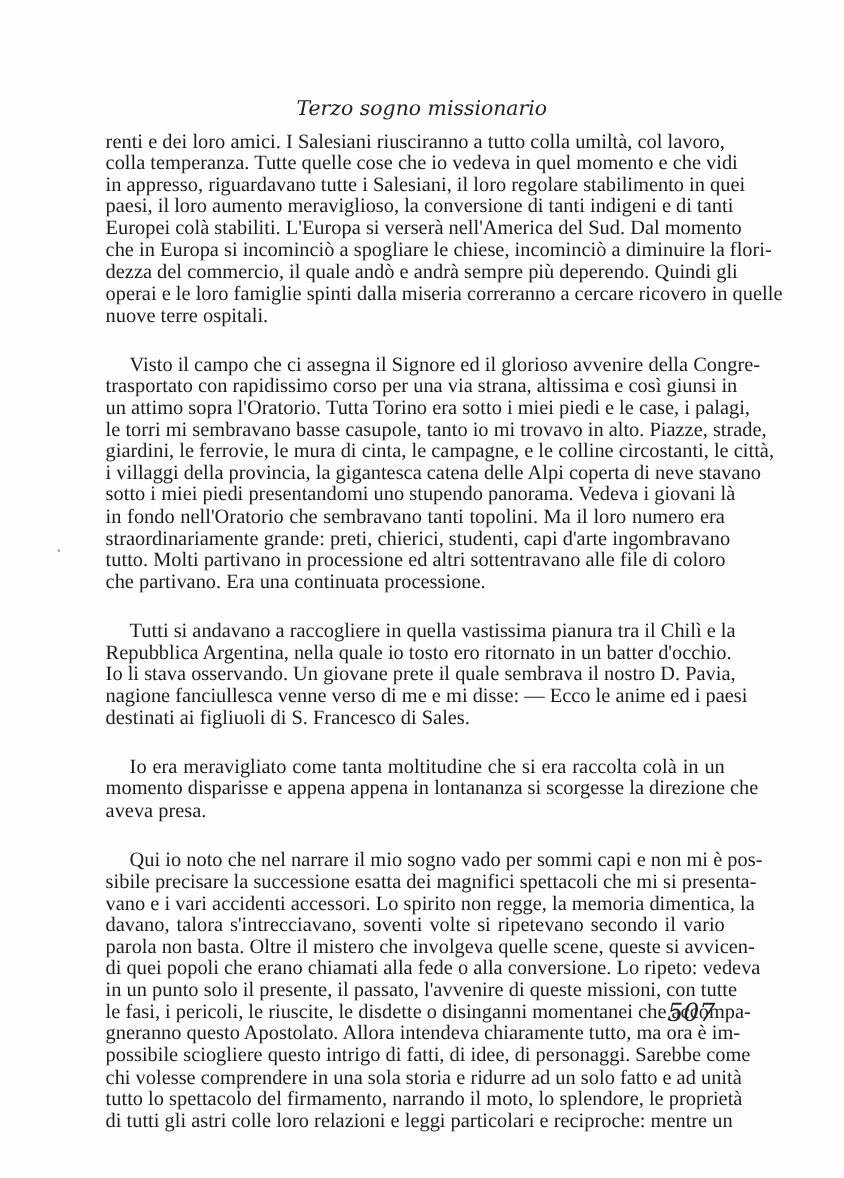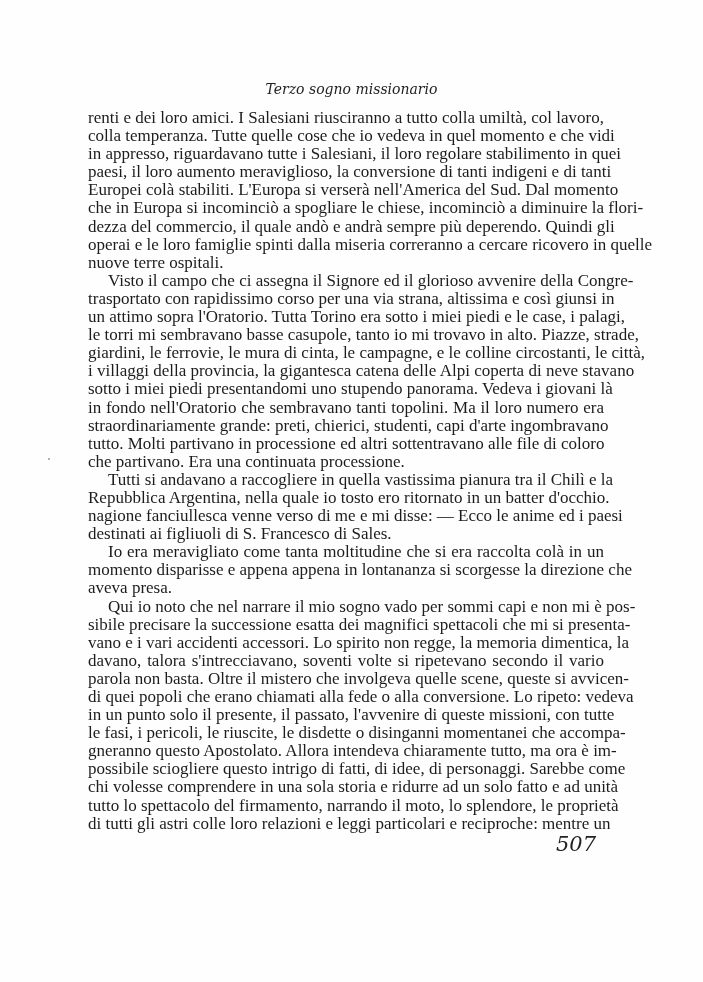--- a/index.html
+++ b/index.html
@@ -1,28 +1,28 @@
 <!DOCTYPE html>
 <html><head>
 <meta charset="utf-8">
 <style>
   html, body { margin: 0; padding: 0; background: #ffffff; }
   body { width: 703px; height: 982px; position: relative; overflow: hidden; color: #1a1a1a; }
   .page { position: absolute; left: 0; top: 0; width: 703px; height: 982px; background: #fefefe; }
   .running-head {
     position: absolute; left: 0; width: 703px; top: 81px; text-align: center;
-    font-family: "DejaVu Serif", serif; font-style: italic; font-size: 14px; color: #222;
+    font-family: "DejaVu Serif", serif; font-style: italic; font-size: 17px; color: #222;
   }
   .body-text {
     position: absolute; left: 88px; top: 109px; width: 516px;
     font-family: "Liberation Serif", serif; font-size: 17px; line-height: 18.1px; color: #1c1c1c;
   }
   .line { display: block; white-space: nowrap; text-align: justify; text-align-last: justify; height: 18.1px; overflow: visible; }
   .line.last { text-align-last: left; }
-  .line.indent { padding-left: 20px; }
+  .line.indent { padding-left: 20px; margin-top: 23px; }
   .page-number {
     position: absolute; left: 556px; top: 832px;
     font-family: "DejaVu Serif", serif; font-style: italic; font-size: 21px; color: #222;
   }
   .margin-dot { position: absolute; left: 48px; top: 458px; width: 2px; height: 2px; background: #999; border-radius: 1px; }
 </style>
 </head>
 <body>
 
 <div class="page">
@@ -44,20 +44,21 @@
       <span class="line">le torri mi sembravano basse casupole, tanto io mi trovavo in alto. Piazze, strade,</span>
       <span class="line">giardini, le ferrovie, le mura di cinta, le campagne, e le colline circostanti, le città,</span>
       <span class="line">i villaggi della provincia, la gigantesca catena delle Alpi coperta di neve stavano</span>
       <span class="line">sotto i miei piedi presentandomi uno stupendo panorama. Vedeva i giovani là</span>
       <span class="line">in fondo nell'Oratorio che sembravano tanti topolini. Ma il loro numero era</span>
       <span class="line">straordinariamente grande: preti, chierici, studenti, capi d'arte ingombravano</span>
       <span class="line">tutto. Molti partivano in processione ed altri sottentravano alle file di coloro</span>
       <span class="line last">che partivano. Era una continuata processione.</span>
       <span class="line indent">Tutti si andavano a raccogliere in quella vastissima pianura tra il Chilì e la</span>
       <span class="line">Repubblica Argentina, nella quale io tosto ero ritornato in un batter d'occhio.</span>
+      <span class="line">Io li stava osservando. Un giovane prete il quale sembrava il nostro D. Pavia,</span>
       <span class="line">nagione fanciullesca venne verso di me e mi disse: — Ecco le anime ed i paesi</span>
       <span class="line last">destinati ai figliuoli di S. Francesco di Sales.</span>
       <span class="line indent">Io era meravigliato come tanta moltitudine che si era raccolta colà in un</span>
       <span class="line">momento disparisse e appena appena in lontananza si scorgesse la direzione che</span>
       <span class="line last">aveva presa.</span>
       <span class="line indent">Qui io noto che nel narrare il mio sogno vado per sommi capi e non mi è pos-</span>
       <span class="line">sibile precisare la successione esatta dei magnifici spettacoli che mi si presenta-</span>
       <span class="line">vano e i vari accidenti accessori. Lo spirito non regge, la memoria dimentica, la</span>
       <span class="line">davano, talora s'intrecciavano, soventi volte si ripetevano secondo il vario</span>
       <span class="line">parola non basta. Oltre il mistero che involgeva quelle scene, queste si avvicen-</span>

